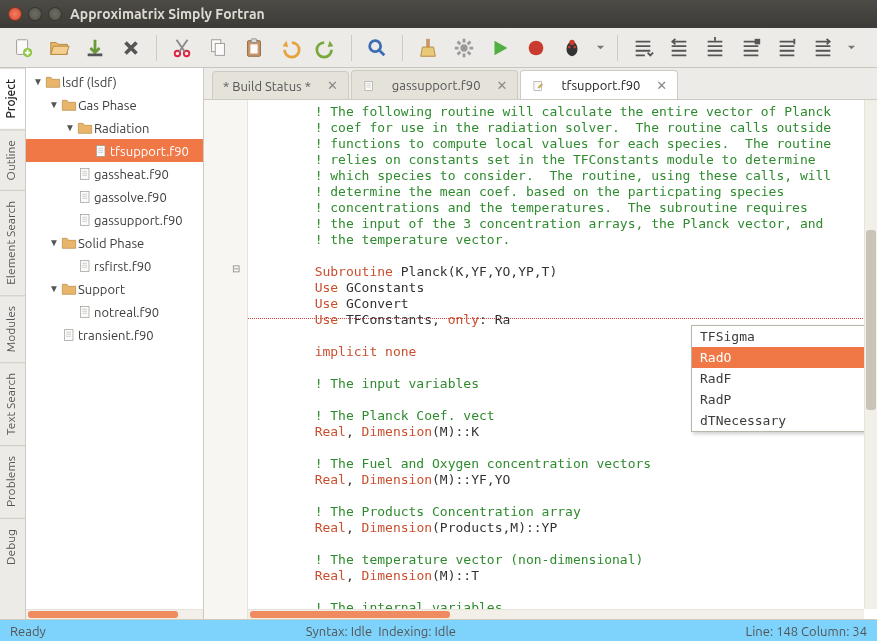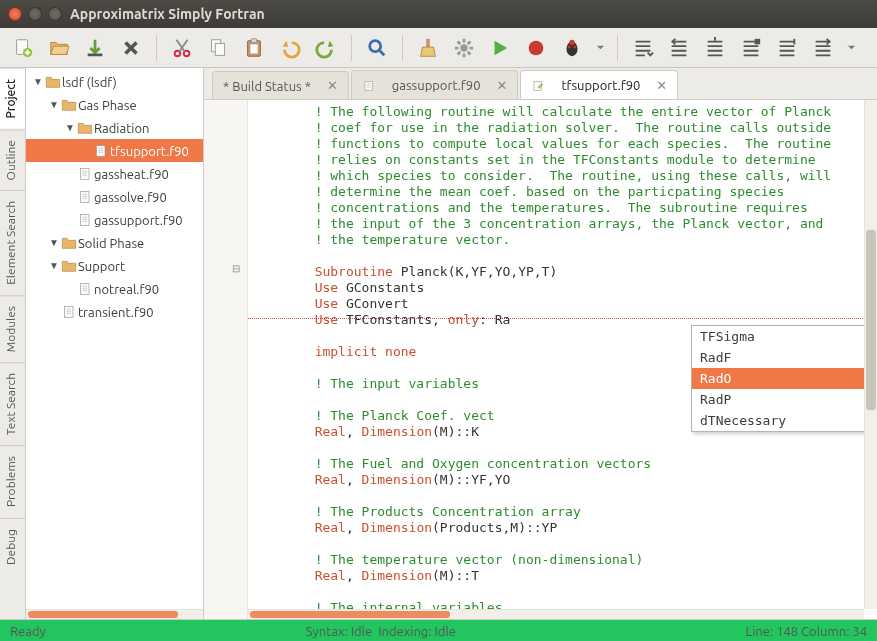--- a/index.html
+++ b/index.html
@@ -63,21 +63,21 @@
   .autocomplete { position:absolute; background:#fff; border:1px solid #b9b5ab; box-shadow: 2px 2px 4px rgba(0,0,0,.2); font-family: "DejaVu Sans Mono",monospace; font-size:13px; }
   .autocomplete .acrow { padding: 3px 86px 3px 8px; cursor:pointer;}
   .autocomplete .acrow.sel { background:#f07746; color:#fff;}
   
   .vscroll { position:absolute; right:0; top:0; bottom:10px; width:13px; background:#f2efe9; border-left:1px solid #e6e3db;}
   .vscroll .thumb { position:absolute; left:1px; width:10px; background:#c9c4b8; border-radius:3px;}
   .hscroll { position:absolute; left:44px; right:13px; bottom:0; height:10px; background:#f2efe9; border-top:1px solid #e6e3db;}
   .hscroll .thumb { position:absolute; top:1px; height:7px; background:#f08b5f; border-radius:3px;}
 
   
-  .statusbar { height: 22px; background: #22c55e; border-top: 1px solid #cfcbc2; display:flex; align-items:center; font-size:13px; color:#555; padding:0 10px; }
+  .statusbar { height: 22px; background: #7dd3fc; border-top: 1px solid #cfcbc2; display:flex; align-items:center; font-size:13px; color:#555; padding:0 10px; }
   .statusbar .seg { margin-right: 30px;}
   .statusbar .right { margin-left:auto;}
 </style>
 </head>
 <body>
 
 <div class="titlebar">
   <div class="win-btns">
     <div class="win-btn win-close"></div>
     <div class="win-btn win-min"></div>
@@ -321,20 +321,31 @@
         </div>
         <div class="tree-row">
           <span class="tree-ind" style="width: 22px;"></span>
           <span class="tw">▼</span>
           <span class="ticon folder-ico">
             <svg viewBox="0 0 24 20">
               <path d="M2 3h7l2 3h11v12H2z" fill="#e8b56b" stroke="#b5863f"></path>
             </svg>
           </span>
           <span> Solid Phase</span>
+        </div>
+        <div class="tree-row">
+          <span class="tree-ind" style="width: 38px;"></span>
+          <span class="tw"></span>
+          <span class="ticon file-ico">
+            <svg viewBox="0 0 24 20">
+              <rect x="5" y="2" width="13" height="16" fill="#fafafa" stroke="#9b978c"></rect>
+              <path d="M8 6h7M8 9h7M8 12h7" stroke="#bbb"></path>
+            </svg>
+          </span>
+          <span> rsfirst.f90</span>
         </div>
         <div class="tree-row">
           <span class="tree-ind" style="width: 22px;"></span>
           <span class="tw">▼</span>
           <span class="ticon folder-ico">
             <svg viewBox="0 0 24 20">
               <path d="M2 3h7l2 3h11v12H2z" fill="#e8b56b" stroke="#b5863f"></path>
             </svg>
           </span>
           <span> Support</span>
@@ -423,22 +434,22 @@
         <span class="c-comment">! The Products Concentration array</span>
         <span class="c-kw">Real</span><span class="c-ident">, </span><span class="c-kw">Dimension</span><span class="c-ident">(Products,M)::YP</span>
 
         <span class="c-comment">! The temperature vector (non-dimensional)</span>
         <span class="c-kw">Real</span><span class="c-ident">, </span><span class="c-kw">Dimension</span><span class="c-ident">(M)::T</span>
 
         <span class="c-comment">! The internal variables</span>
 </div>
       <div class="autocomplete" id="ac" style="left:487px; top:225px;">
           <div class="acrow">TFSigma</div>
+          <div class="acrow sel">RadO</div>
           <div class="acrow">RadF</div>
-          <div class="acrow sel">RadO</div>
           <div class="acrow">RadP</div>
           <div class="acrow">dTNecessary</div>
         </div>
       <div class="vscroll">
           <div class="thumb" style="top:130px;height:180px;"></div>
         </div>
       <div class="hscroll">
           <div class="thumb" style="left:2px;width:200px;"></div>
         </div>
     </div>

